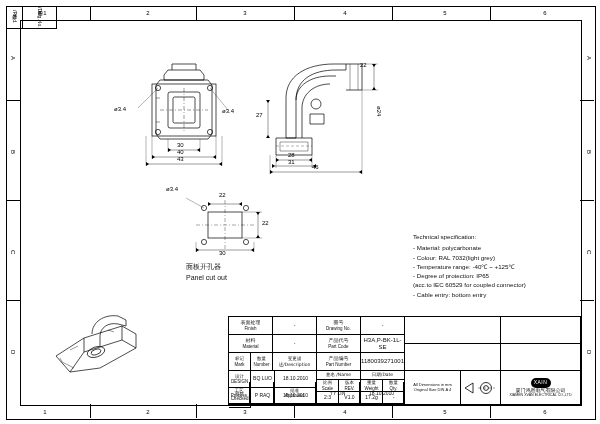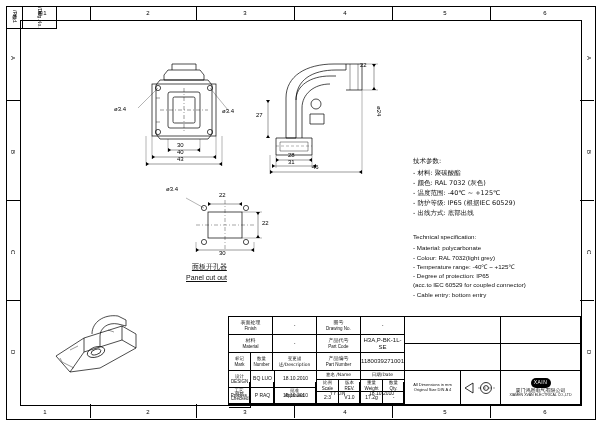--- a/index.html
+++ b/index.html
@@ -28,21 +28,21 @@
   .dim{position:absolute;font-size:6px;color:#000;white-space:nowrap;}
   .cn{font-family:"DejaVu Sans",sans-serif;}
 
   
   #spec-cn{position:absolute;left:413px;top:156px;font-size:6.5px;line-height:1.55;font-family:"DejaVu Sans",sans-serif;}
   #spec-en{position:absolute;left:413px;top:232px;font-size:6.2px;line-height:1.5;}
   #spec-cn .t,#spec-en .t{white-space:nowrap;}
   #spec-cn .hd,#spec-en .hd{margin-bottom:2px;}
 
   
-  #cutcap{position:absolute;left:186px;top:262px;font-size:7px;text-align:right;line-height:1.5;text-decoration:underline;}
+  #cutcap{position:absolute;left:186px;top:262px;font-size:7px;text-align:left;line-height:1.5;}
   #cutcap .cn{font-family:"DejaVu Sans",sans-serif;}
 
   
   #tb{position:absolute;left:228px;top:316px;width:352px;height:88px;border-left:1px solid #000;border-top:1px solid #000;}
   #tb .c{position:absolute;border-right:1px solid #000;border-bottom:1px solid #000;box-sizing:border-box;font-size:5px;line-height:1.15;padding:1px 2px;overflow:hidden;}
   #tb .ctr{display:flex;align-items:center;justify-content:center;text-align:center;}
   #tb .two{flex-direction:column;justify-content:center;}
   .sm{font-size:4.5px;}
   .cnf{font-family:"DejaVu Sans",sans-serif;}
   #logobox{display:flex;align-items:center;justify-content:center;gap:3px;}
@@ -258,28 +258,20 @@
         <path d="M60 36 L60 46"></path>
         <ellipse cx="56" cy="52" rx="9" ry="5" transform="rotate(-18 56 52)"></ellipse>
         <ellipse cx="56" cy="52" rx="5" ry="2.6" transform="rotate(-18 56 52)"></ellipse>
         <path d="M20 58 L22 62 L34 68" stroke-width="0.4"></path>
         <path d="M68 30 L74 32" stroke-width="0.4"></path>
         <path d="M30 50 L38 46" stroke-width="0.4"></path>
       </g>
     </svg>
   </div>
 
-  <div id="spec-cn">
-    <div class="t hd">技术参数:</div>
-    <div class="t">- 材料: 聚碳酸酯</div>
-    <div class="t">- 颜色: RAL 7032 (灰色)</div>
-    <div class="t">- 温度范围: -40℃ ~ +125℃</div>
-    <div class="t">- 防护等级: IP65 (根据IEC 60529)</div>
-    <div class="t">- 出线方式: 底部出线</div>
-  </div>
 
   <div id="spec-en">
     <div class="t hd">Technical specification:</div>
     <div class="t">- Material: polycarbonate</div>
     <div class="t">- Colour: RAL 7032(light grey)</div>
     <div class="t">- Temperature range: -40℃ ~ +125℃</div>
     <div class="t">- Degree of protection: IP65</div>
     <div class="t">  (acc.to IEC 60529 for coupled connector)</div>
     <div class="t">- Cable entry: bottom entry</div>
   </div>

